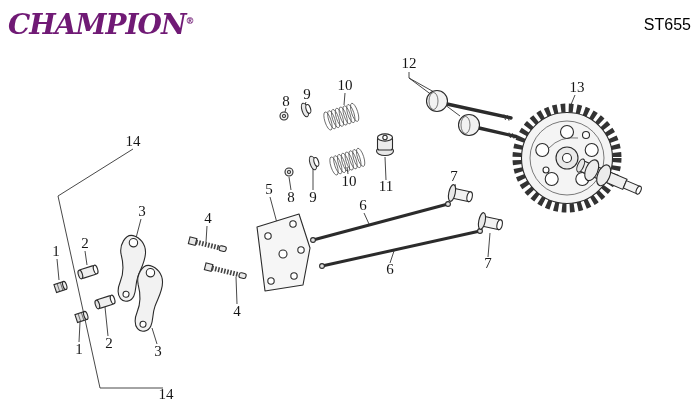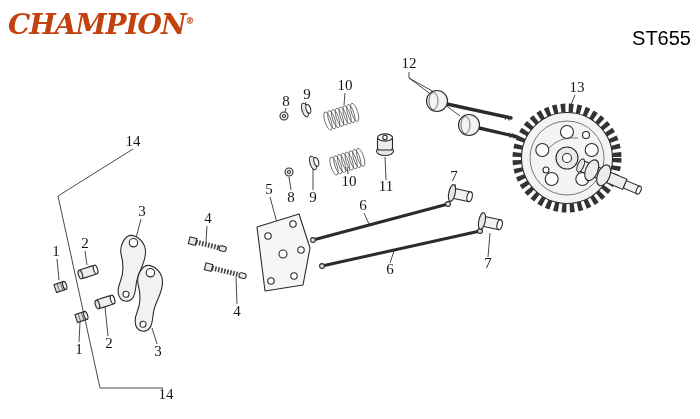--- a/index.html
+++ b/index.html
@@ -1,23 +1,23 @@
 <!DOCTYPE html>
 <html><head>
 <meta charset="utf-8">
 <style>
   html,body{margin:0;padding:0;background:#fff;}
   .page{position:relative;width:700px;height:419px;background:#ffffff;overflow:hidden;
         font-family:"Liberation Sans",sans-serif;}
   .hdr-logo{position:absolute;left:8px;top:8px;font-family:"DejaVu Serif",serif;
-            font-weight:bold;font-style:italic;font-size:28px;letter-spacing:-1px;color:#c2410c;
+            font-weight:bold;font-style:italic;font-size:28px;letter-spacing:-1px;color:#701a75;
             white-space:nowrap;}
   .hdr-logo sup{font-size:9px;font-style:normal;vertical-align:super;letter-spacing:0;}
   .hdr-title{position:absolute;left:212px;top:31px;font-size:13px;color:#000;white-space:nowrap;}
-  .hdr-model{position:absolute;right:9px;top:27px;font-size:20px;color:#000;white-space:nowrap;}
+  .hdr-model{position:absolute;right:9px;top:16px;font-size:16px;color:#000;white-space:nowrap;}
   svg{position:absolute;left:0;top:0;}
   .ln{stroke:#333;stroke-width:0.9;fill:none;}
   .part{stroke:#2b2b2b;stroke-width:1.1;}
   .thin{stroke:#444;stroke-width:0.7;fill:none;}
   .callout{font-family:"Liberation Serif",serif;font-size:15px;fill:#151515;text-anchor:middle;}
 </style>
 </head>
 <body>
 
 <div class="page">

